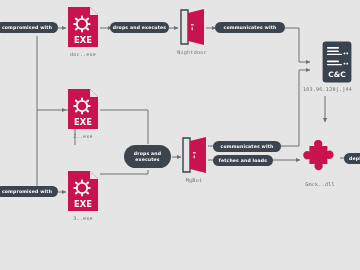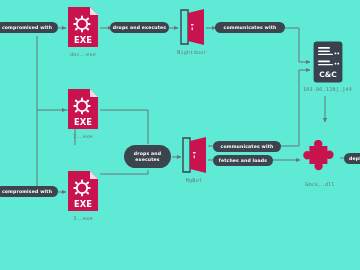--- a/index.html
+++ b/index.html
@@ -8,21 +8,21 @@
     background: #ffffff;
   }
   body {
     font-family: "DejaVu Sans", sans-serif;
   }
   #canvas {
     position: relative;
     width: 360px;
     height: 270px;
     overflow: hidden;
-    background: #5eead4;
+    background: #e5e5e5;
   }
   #wires {
     position: absolute;
     left: 0; top: 0;
     width: 360px; height: 270px;
   }
   .node {
     position: absolute;
     display: flex;
     flex-direction: column;
@@ -208,21 +208,21 @@
       <svg width="30" height="38" viewBox="0 0 30 38" xmlns="http://www.w3.org/2000/svg">
         <path d="M4,2 H11 V36 H4 Z" fill="none" stroke="#3c444e" stroke-width="1.4"></path>
         <path d="M11,5 L27,1 V37 L11,33 Z" fill="#c8134f"></path>
         <rect x="14" y="16" width="2.6" height="1.5" fill="#ffffff" opacity=".85"></rect>
         <rect x="14.6" y="19.4" width="1.3" height="2.8" fill="#ffffff" opacity=".85"></rect>
       </svg>
     </div>
     <div class="node-caption">MgBot</div>
   </div>
 
-  <div class="node" style="left:303px; top:41px;">
+  <div class="node" style="left:303px; top:41px;align-items:flex-end;">
     <div class="srv-ico">
       <svg width="30" height="42" viewBox="0 0 30 42" xmlns="http://www.w3.org/2000/svg">
         <rect x="0.6" y="0.6" width="28.8" height="40.8" rx="3.2" fill="#394350"></rect>
         <g fill="#ffffff">
           <rect x="5" y="6" width="12" height="1.7" rx="0.8"></rect>
           <rect x="5" y="9.4" width="12" height="1.7" rx="0.8"></rect>
           <rect x="5" y="12.8" width="15" height="1.3" rx="0.6"></rect>
           <rect x="21.6" y="11.6" width="1.7" height="1.7" rx="0.5"></rect>
           <rect x="24.4" y="11.6" width="1.7" height="1.7" rx="0.5"></rect>
           <rect x="5" y="19.6" width="12" height="1.7" rx="0.8"></rect>

